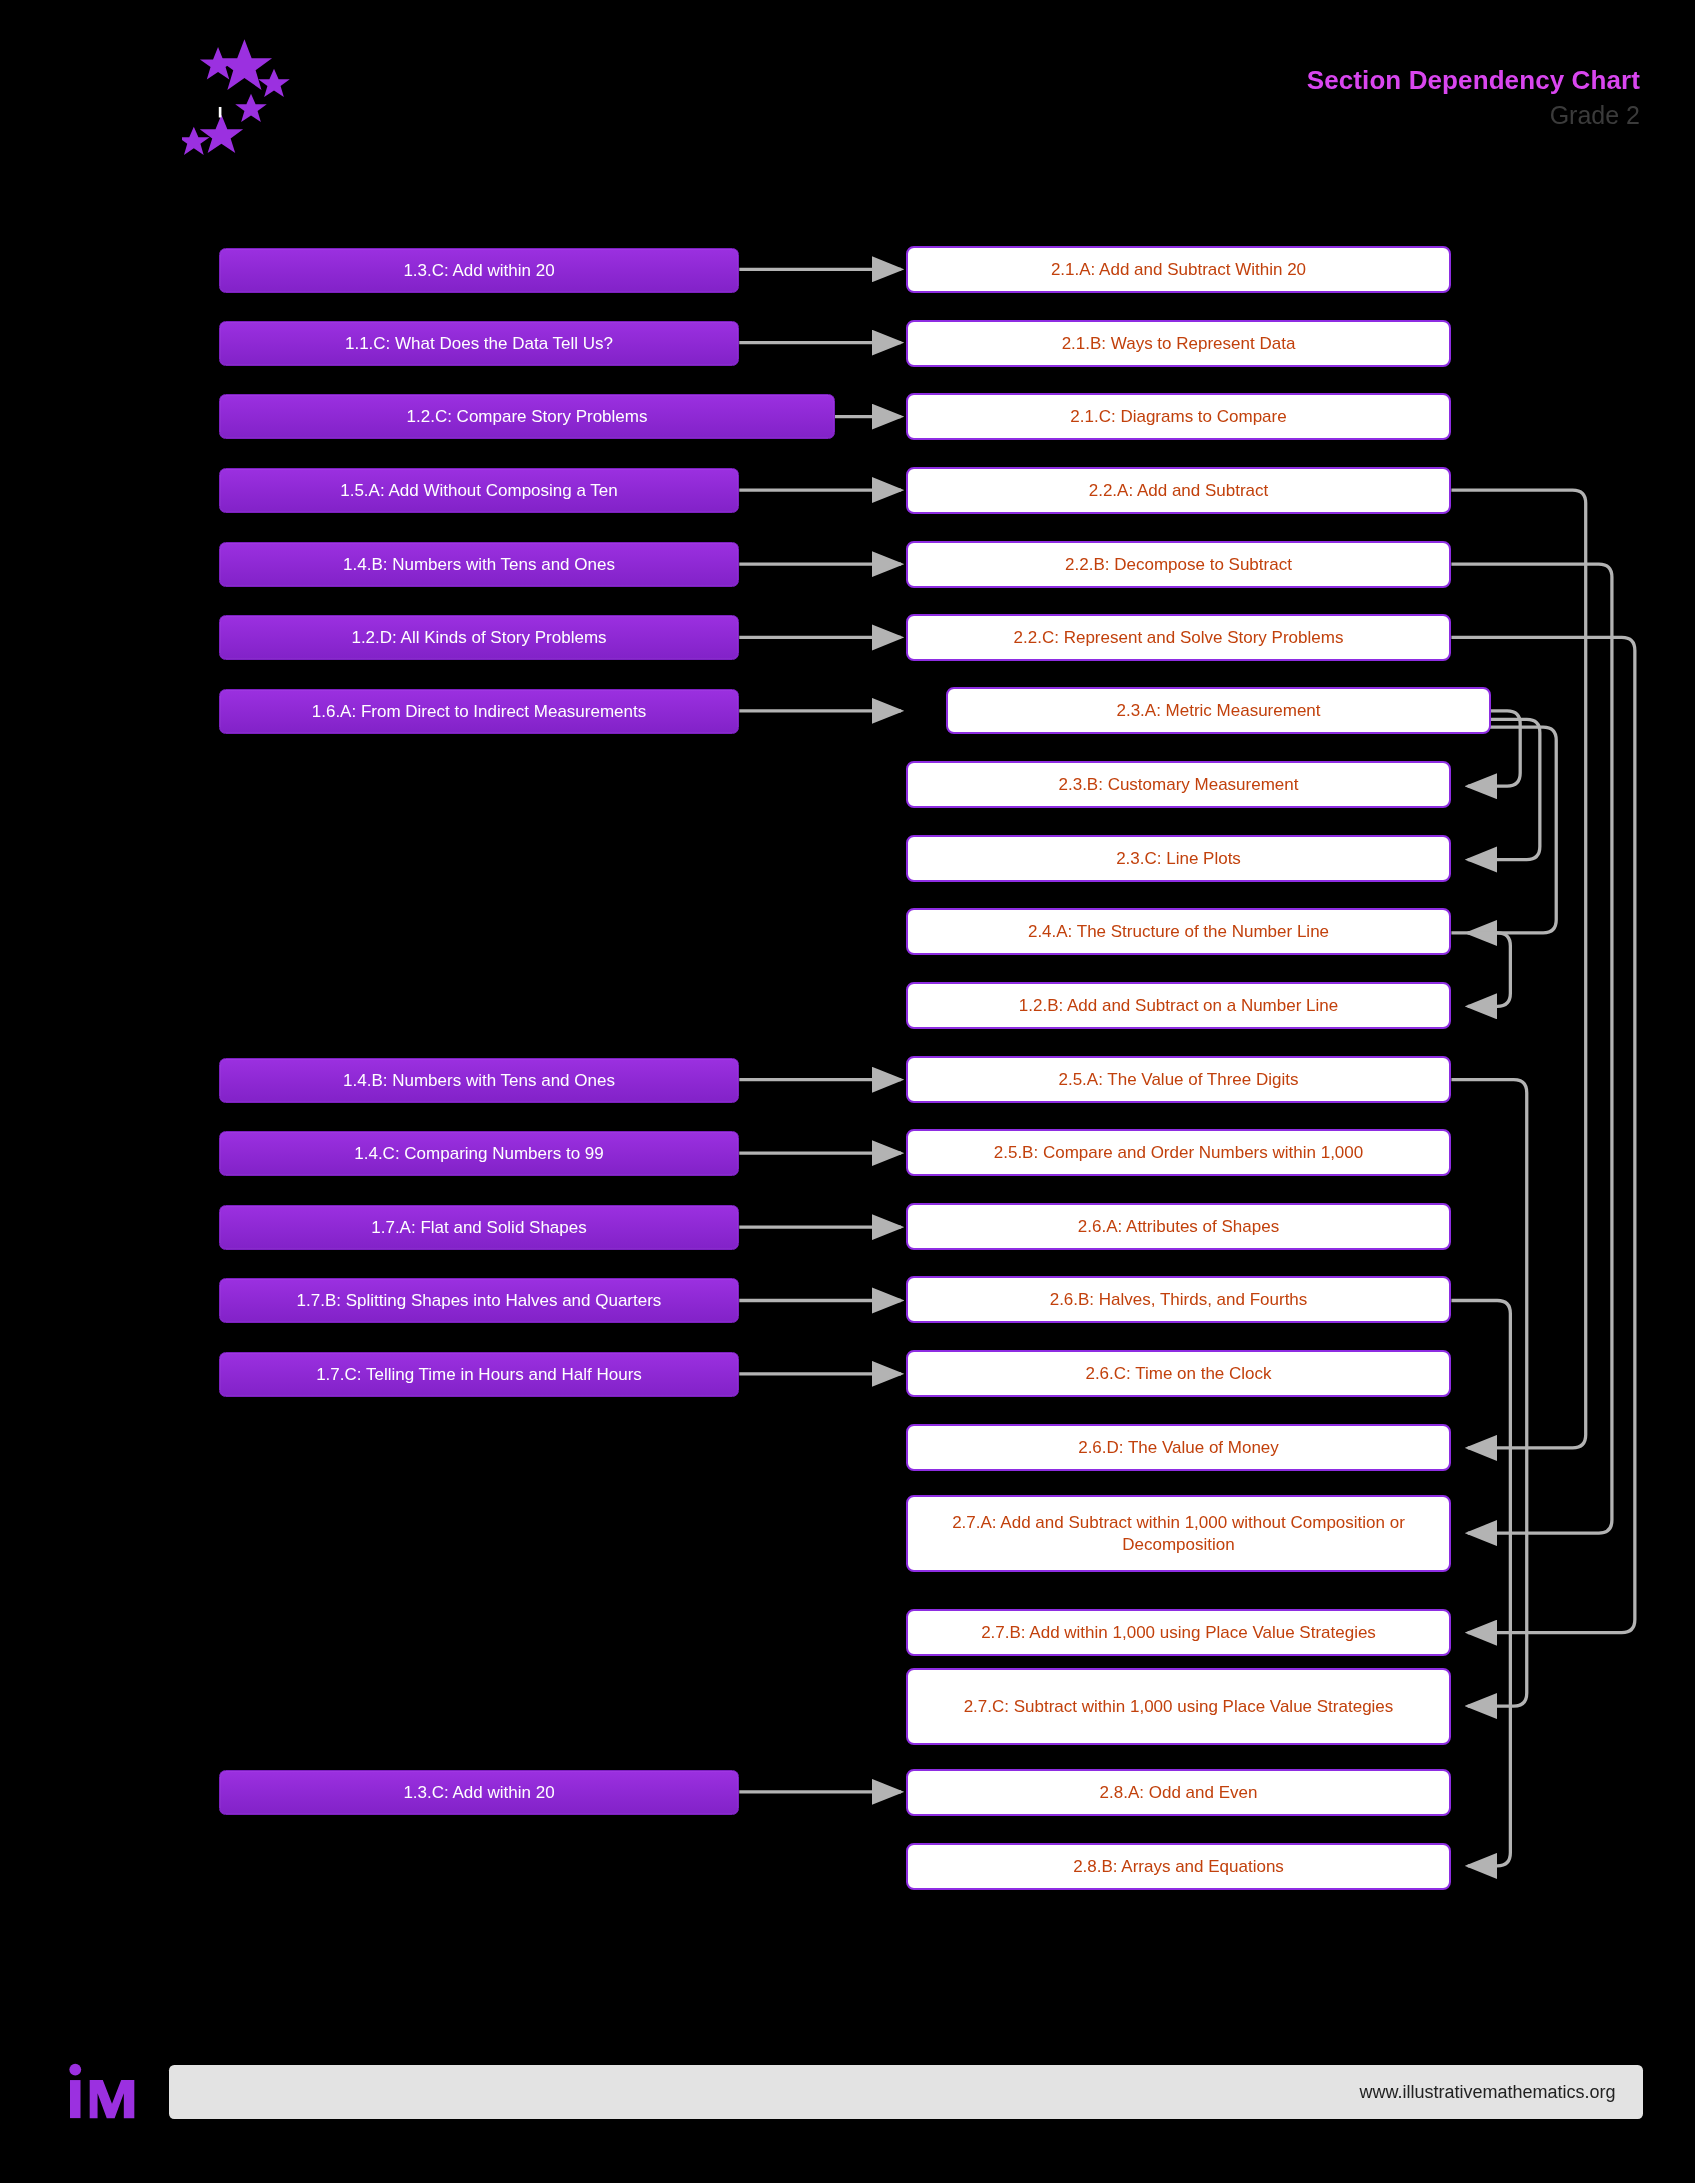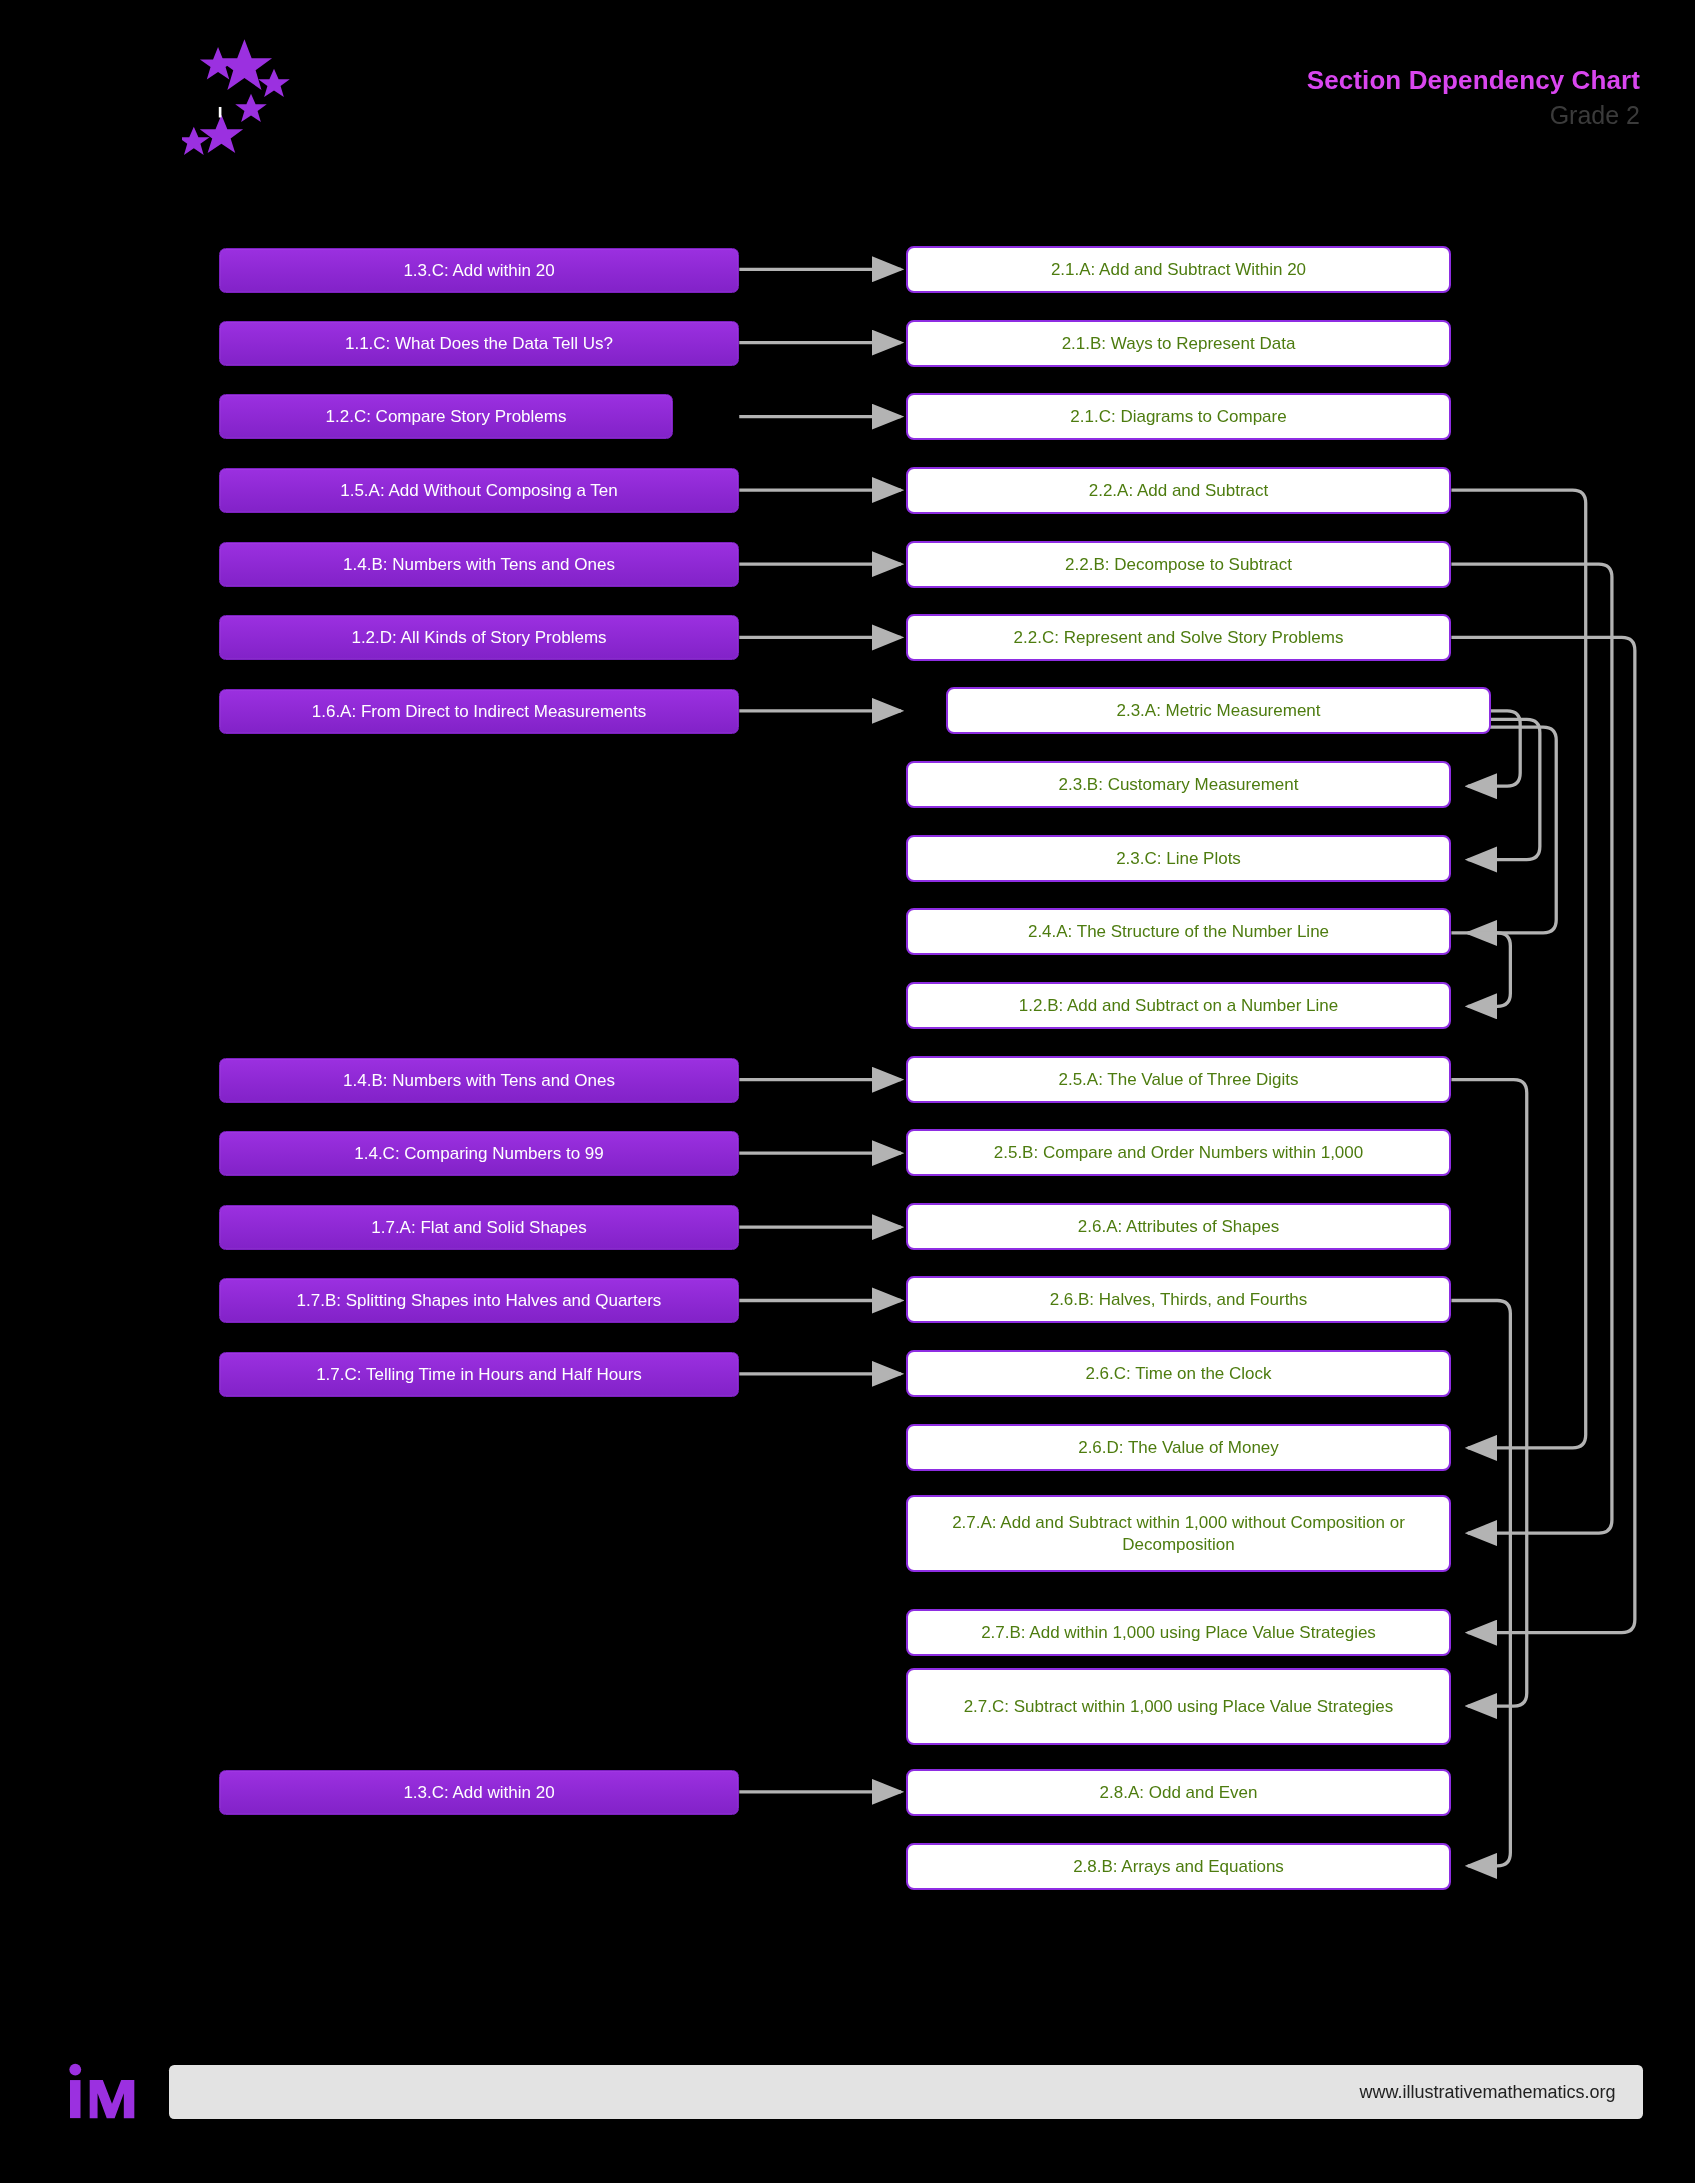--- a/index.html
+++ b/index.html
@@ -75,21 +75,21 @@
   }
   .node.prereq {
     background: #8e2de2;
     background: linear-gradient(180deg,#9b30e0 0%,#8222c8 100%);
     color: #ffffff;
     border: 1.3px solid #7c1fc0;
     box-shadow: 0 0 0 0.7px rgba(255,255,255,0.06) inset;
   }
   .node.section {
     background: #ffffff;
-    color: #4d7c0f;
+    color: #c2410c;
     border: 2px solid #8e2de2;
     border-radius: 7.9px;
   }
 
   
   #footer-bar {
     position: absolute;
     left: 169px;
     top: 2065px;
     width: 1474px;
@@ -176,21 +176,21 @@
         <path d="M2215,973 L2475,973 Q2495,973 2495,993 L2495,2472 Q2495,2492 2475,2492 L2240,2492"></path>
 
         <path d="M2215,1648 L2310,1648 Q2330,1648 2330,1668 L2330,2584 Q2330,2604 2310,2604 L2240,2604"></path>
 
         <path d="M2215,1985 L2285,1985 Q2305,1985 2305,2005 L2305,2828 Q2305,2848 2285,2848 L2240,2848"></path>
       </g>
     </svg>
 
     <div class="node prereq" style="left:219px; top:248px; width:520px; height:45px;">1.3.C: Add within 20</div>
     <div class="node prereq" style="left:219px; top:321px; width:520px; height:45px;">1.1.C: What Does the Data Tell Us?</div>
-    <div class="node prereq" style="left:219px; top:394px; width:454px; height:45px;">1.2.C: Compare Story Problems</div>
+    <div class="node prereq" style="left:219px; top:394px; width:616px; height:45px;">1.2.C: Compare Story Problems</div>
     <div class="node prereq" style="left:219px; top:468px; width:520px; height:45px;">1.5.A: Add Without Composing a Ten</div>
     <div class="node prereq" style="left:219px; top:542px; width:520px; height:45px;">1.4.B: Numbers with Tens and Ones</div>
     <div class="node prereq" style="left:219px; top:615px; width:520px; height:45px;">1.2.D: All Kinds of Story Problems</div>
     <div class="node prereq" style="left:219px; top:689px; width:520px; height:45px;">1.6.A: From Direct to Indirect Measurements</div>
     <div class="node prereq" style="left:219px; top:1058px; width:520px; height:45px;">1.4.B: Numbers with Tens and Ones</div>
     <div class="node prereq" style="left:219px; top:1131px; width:520px; height:45px;">1.4.C: Comparing Numbers to 99</div>
     <div class="node prereq" style="left:219px; top:1205px; width:520px; height:45px;">1.7.A: Flat and Solid Shapes</div>
     <div class="node prereq" style="left:219px; top:1278px; width:520px; height:45px;">1.7.B: Splitting Shapes into Halves and Quarters</div>
     <div class="node prereq" style="left:219px; top:1352px; width:520px; height:45px;">1.7.C: Telling Time in Hours and Half Hours</div>
     <div class="node prereq" style="left:219px; top:1770px; width:520px; height:45px;">1.3.C: Add within 20</div>

